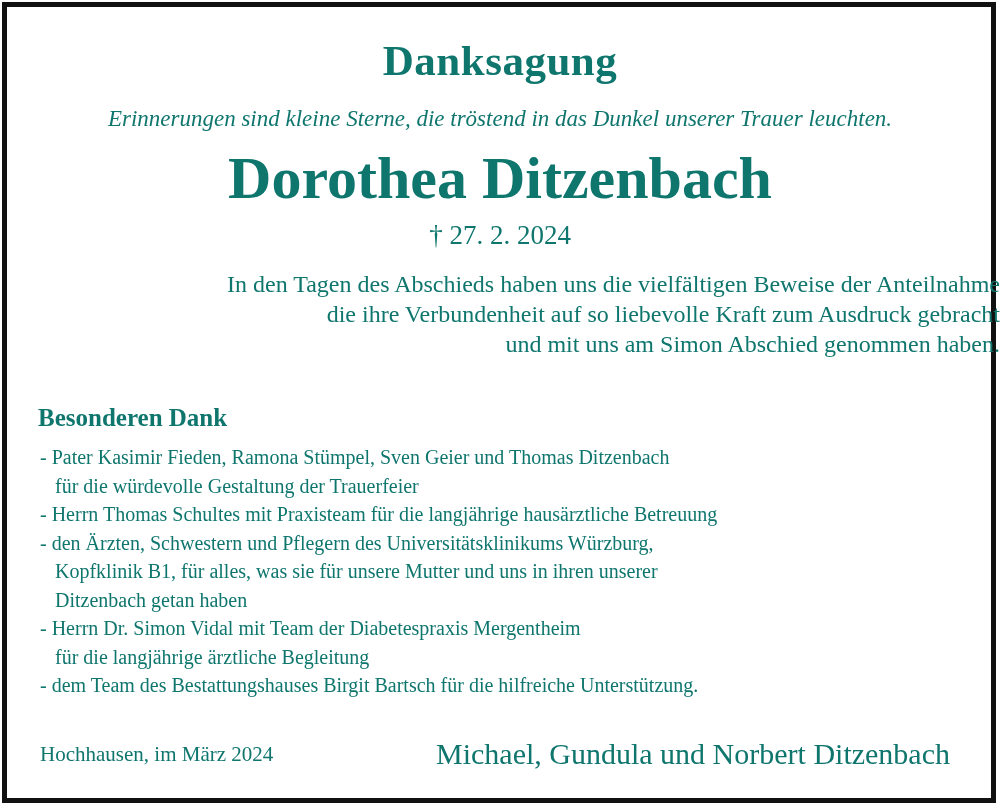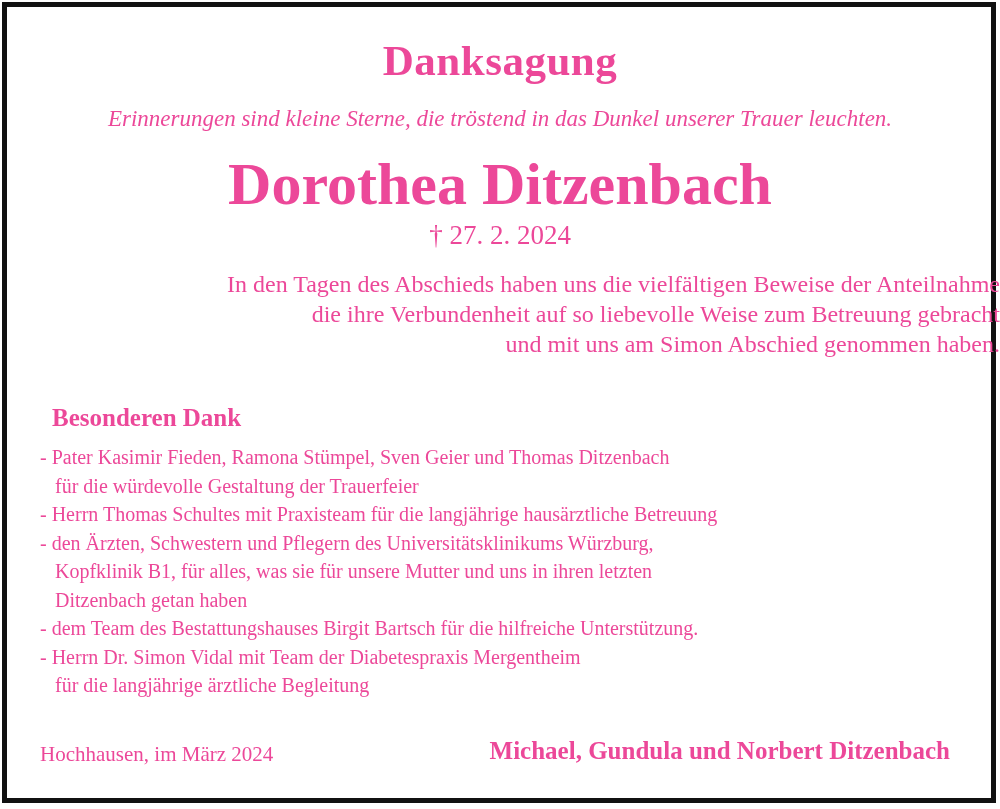--- a/index.html
+++ b/index.html
@@ -6,21 +6,21 @@
     margin: 0;
     padding: 0;
     background: #ffffff;
   }
   .page {
     position: relative;
     width: 1000px;
     height: 809px;
     background: #ffffff;
     font-family: "Liberation Serif", serif;
-    color: #ec4899;
+    color: #0f766e;
     overflow: hidden;
   }
   .frame {
     position: absolute;
     left: 2px;
     top: 2px;
     right: 4px;
     bottom: 6px;
     border: 5px solid #111111;
     pointer-events: none;
@@ -34,39 +34,39 @@
     font-weight: bold;
     letter-spacing: 0.5px;
   }
   .epigraph {
     top: 106px;
     text-align: center;
     font-style: italic;
     font-size: 23px;
   }
   .name {
-    top: 150px;
+    top: 144px;
     text-align: center;
     font-size: 60px;
     font-weight: bold;
   }
   .date {
     top: 220px;
     text-align: center;
     font-size: 27px;
   }
   .paragraph {
     top: 269px;
     text-align: right;
     font-size: 24px;
     line-height: 30px;
   }
   .heading {
     top: 404px;
-    left: 52px;
+    left: 38px;
     right: 30px;
     font-size: 25px;
     font-weight: bold;
   }
   .thanks-list {
     top: 443px;
     left: 40px;
     right: 36px;
     font-size: 20px;
     line-height: 28.5px;
@@ -77,63 +77,63 @@
   .footer-place {
     position: absolute;
     left: 40px;
     top: 742px;
     font-size: 21px;
   }
   .footer-signature {
     position: absolute;
     right: 50px;
     top: 737px;
-    font-size: 25px;
-    font-weight: bold;
+    font-size: 30px;
+    font-weight: normal;
   }
 </style>
 </head>
 <body>
 
 <div class="page">
   <div class="frame"></div>
 
   <div class="abs title">Danksagung</div>
 
   <div class="abs epigraph">Erinnerungen sind kleine Sterne, die tröstend in das Dunkel unserer Trauer leuchten.</div>
 
   <div class="abs name">Dorothea Ditzenbach</div>
 
   <div class="abs date">† 27. 2. 2024</div>
 
   <div class="abs paragraph">
     <div class="line">In den Tagen des Abschieds haben uns die vielfältigen Beweise der Anteilnahme</div>
-    <div class="line">die ihre Verbundenheit auf so liebevolle Weise zum Betreuung gebracht</div>
+    <div class="line">die ihre Verbundenheit auf so liebevolle Kraft zum Ausdruck gebracht</div>
     <div class="line">und mit uns am Simon Abschied genommen haben.</div>
   </div>
 
   <div class="abs heading">Besonderen Dank</div>
 
   <div class="abs thanks-list">
     <div class="thanks-item">
       <div class="line">- Pater Kasimir Fieden, Ramona Stümpel, Sven Geier und Thomas Ditzenbach</div>
       <div class="line cont">für die würdevolle Gestaltung der Trauerfeier</div>
     </div>
     <div class="thanks-item">
       <div class="line">- Herrn Thomas Schultes mit Praxisteam für die langjährige hausärztliche Betreuung</div>
     </div>
     <div class="thanks-item">
       <div class="line">- den Ärzten, Schwestern und Pflegern des Universitätsklinikums Würzburg,</div>
-      <div class="line cont">Kopfklinik B1, für alles, was sie für unsere Mutter und uns in ihren letzten</div>
+      <div class="line cont">Kopfklinik B1, für alles, was sie für unsere Mutter und uns in ihren unserer</div>
       <div class="line cont">Ditzenbach getan haben</div>
-    </div>
-    <div class="thanks-item">
-      <div class="line">- dem Team des Bestattungshauses Birgit Bartsch für die hilfreiche Unterstützung.</div>
     </div>
     <div class="thanks-item">
       <div class="line">- Herrn Dr. Simon Vidal mit Team der Diabetespraxis Mergentheim</div>
       <div class="line cont">für die langjährige ärztliche Begleitung</div>
+    </div>
+    <div class="thanks-item">
+      <div class="line">- dem Team des Bestattungshauses Birgit Bartsch für die hilfreiche Unterstützung.</div>
     </div>
   </div>
 
   <div class="footer-place">Hochhausen, im März 2024</div>
   <div class="footer-signature">Michael, Gundula und Norbert Ditzenbach</div>
 </div>
 
 </body></html>

